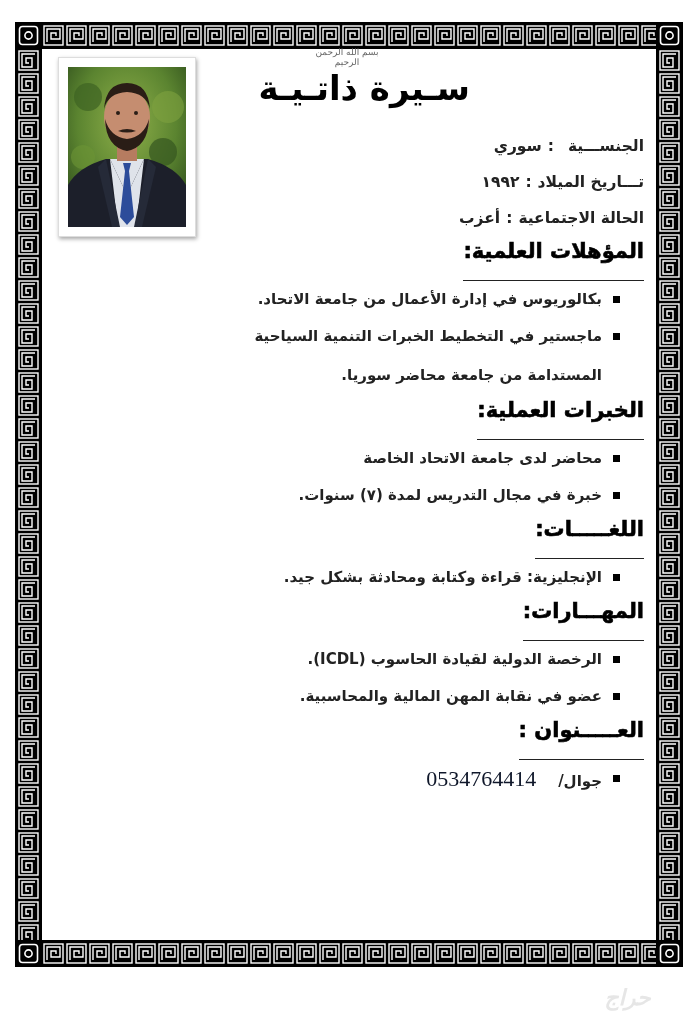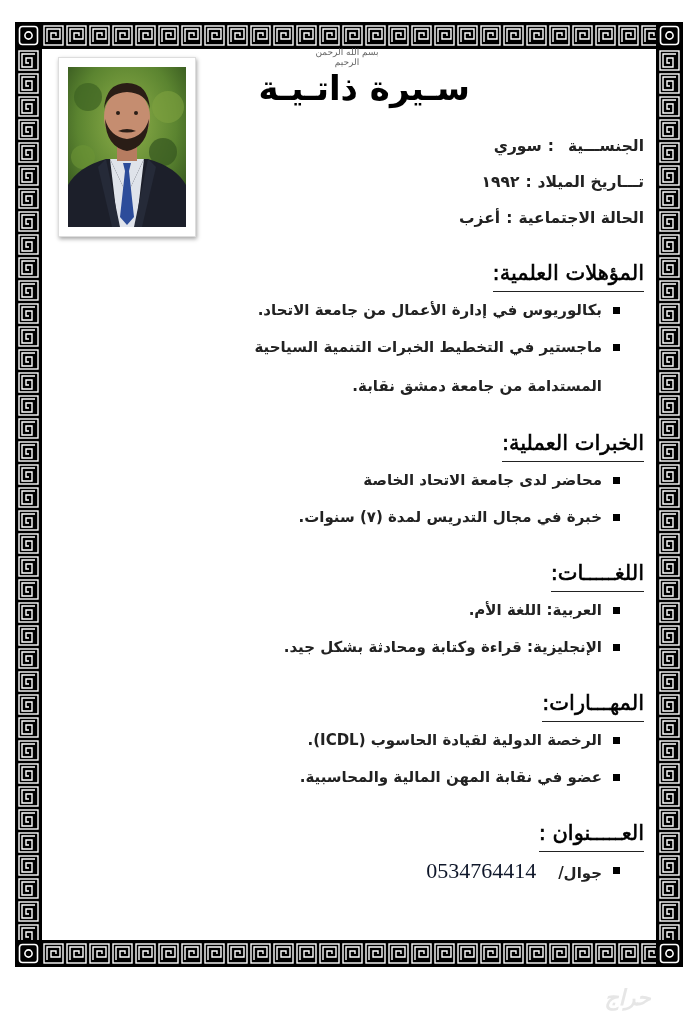--- a/index.html
+++ b/index.html
@@ -54,22 +54,22 @@
   .content {
     position:absolute; right:56px; top:128px; width:500px; direction:rtl; text-align:right;
   }
   .info-row {
     font-size:15.5px; line-height:36px; height:36px; font-weight:bold; color:#222;
     white-space:nowrap;
   }
   .info-row .lbl { display:inline-block; min-width:84px; }
   .info-row .sep { margin:0 6px; }
   .sec-head {
-    display:inline-block; font-size:21px; font-weight:400; line-height:30px;
-    border-bottom:1.5px solid #222; padding-bottom:3px; color:#000;margin-top:22px;
+    display:inline-block; font-size:21px; font-weight:700; line-height:30px;
+    border-bottom:1.5px solid #222; padding-bottom:14px; color:#000;
     -webkit-text-stroke:0.6px #000;
   }
   .sec-wrap { margin-top:0; }
   ul.items { list-style:none; margin:0; padding:0 24px 0 0; }
   ul.items li {
     position:relative; font-size:15px; font-weight:bold; color:#222; line-height:37px;
     padding-right:18px;
   }
   ul.items li .bullet {
     position:absolute; right:0; top:15px; width:7px; height:7px; background:#000;
@@ -695,36 +695,35 @@
     <span class="lbl">تـــاريخ الميلاد</span><span class="sep">:</span><span>١٩٩٢</span>
   </div>
   <div class="info-row">
     <span class="lbl">الحالة الاجتماعية</span><span class="sep">:</span><span>أعزب</span>
   </div>
 
   <div class="sec-wrap">
     <div class="sec-head">المؤهلات العلمية:</div>
     <ul class="items">
       <li><span class="bullet"></span><span>بكالوريوس في إدارة الأعمال من جامعة الاتحاد.</span></li>
-      <li><span class="bullet"></span><span>ماجستير في التخطيط الخبرات التنمية السياحية</span><span class="cont">المستدامة من جامعة دمشق نقابة.</span></li>
+      <li><span class="bullet"></span><span>ماجستير في التخطيط الخبرات التنمية السياحية</span><span class="cont">المستدامة من جامعة محاضر سوريا.</span></li>
     </ul>
   </div>
 
   <div class="sec-wrap">
     <div class="sec-head">الخبرات العملية:</div>
     <ul class="items">
       <li><span class="bullet"></span><span>محاضر لدى جامعة الاتحاد الخاصة</span></li>
       <li><span class="bullet"></span><span>خبرة في مجال التدريس لمدة (٧) سنوات.</span></li>
     </ul>
   </div>
 
   <div class="sec-wrap">
     <div class="sec-head">اللغـــــات:</div>
     <ul class="items">
-      <li><span class="bullet"></span><span>العربية: اللغة الأم.</span></li>
       <li><span class="bullet"></span><span>الإنجليزية: قراءة وكتابة ومحادثة بشكل جيد.</span></li>
     </ul>
   </div>
 
   <div class="sec-wrap">
     <div class="sec-head">المهـــارات:</div>
     <ul class="items">
       <li><span class="bullet"></span></li>
       <li><span class="bullet"></span><span>الرخصة الدولية لقيادة الحاسوب (ICDL).</span></li>
       <li><span class="bullet"></span><span>عضو في نقابة المهن المالية والمحاسبية.</span></li>

